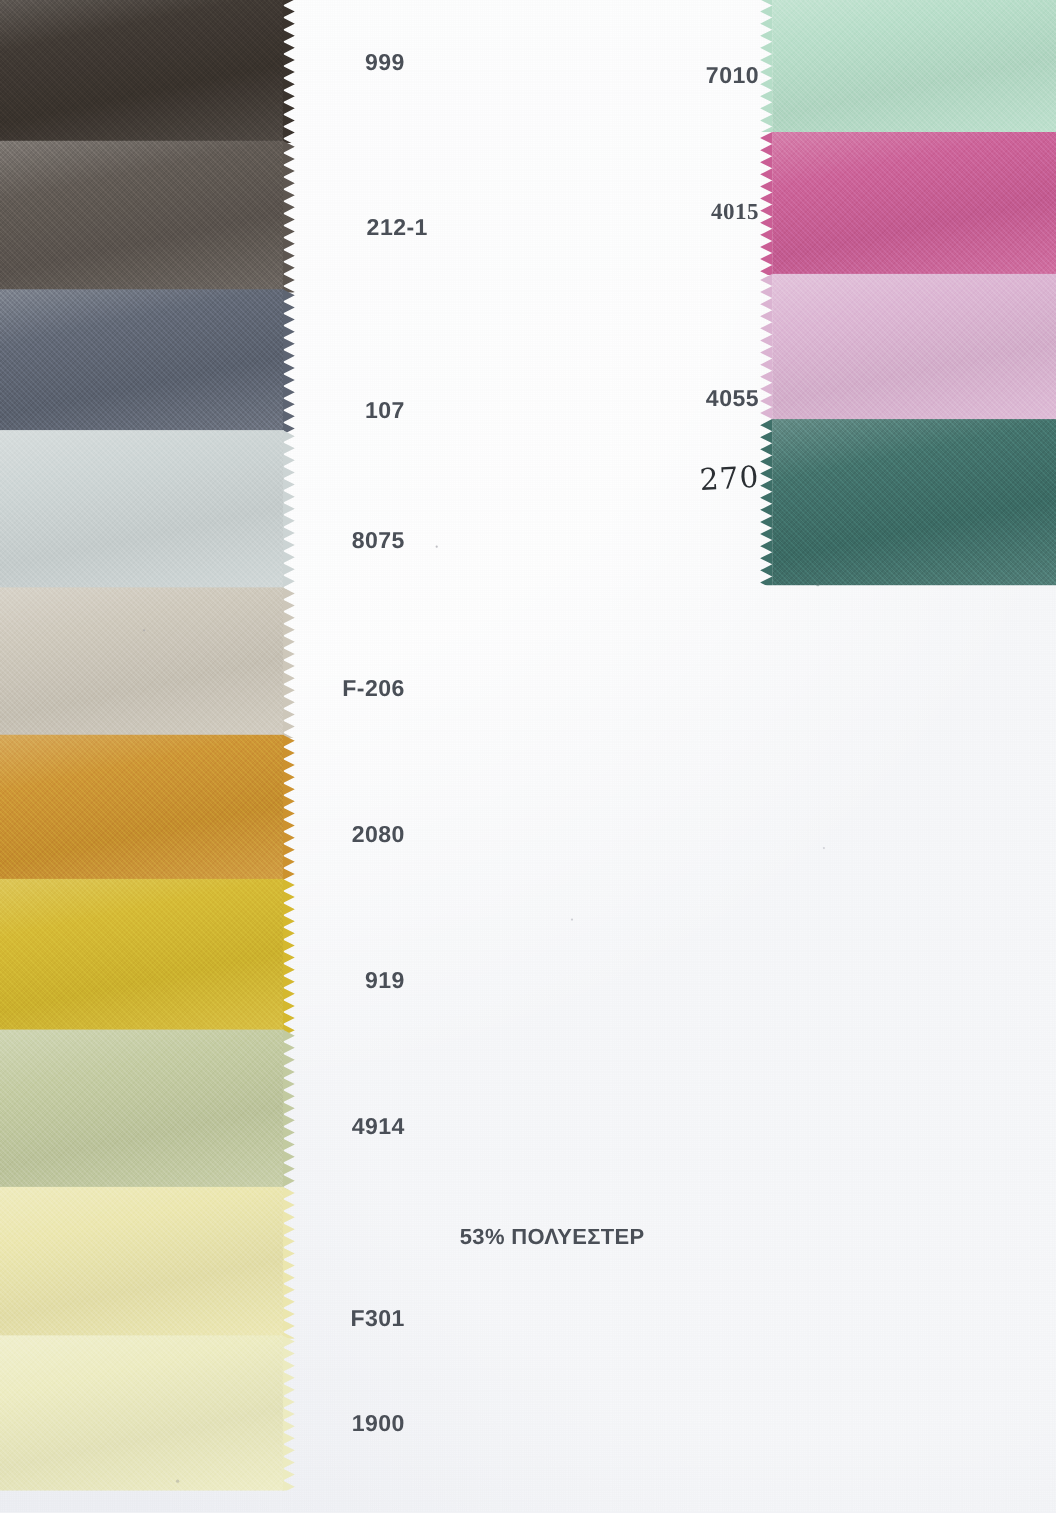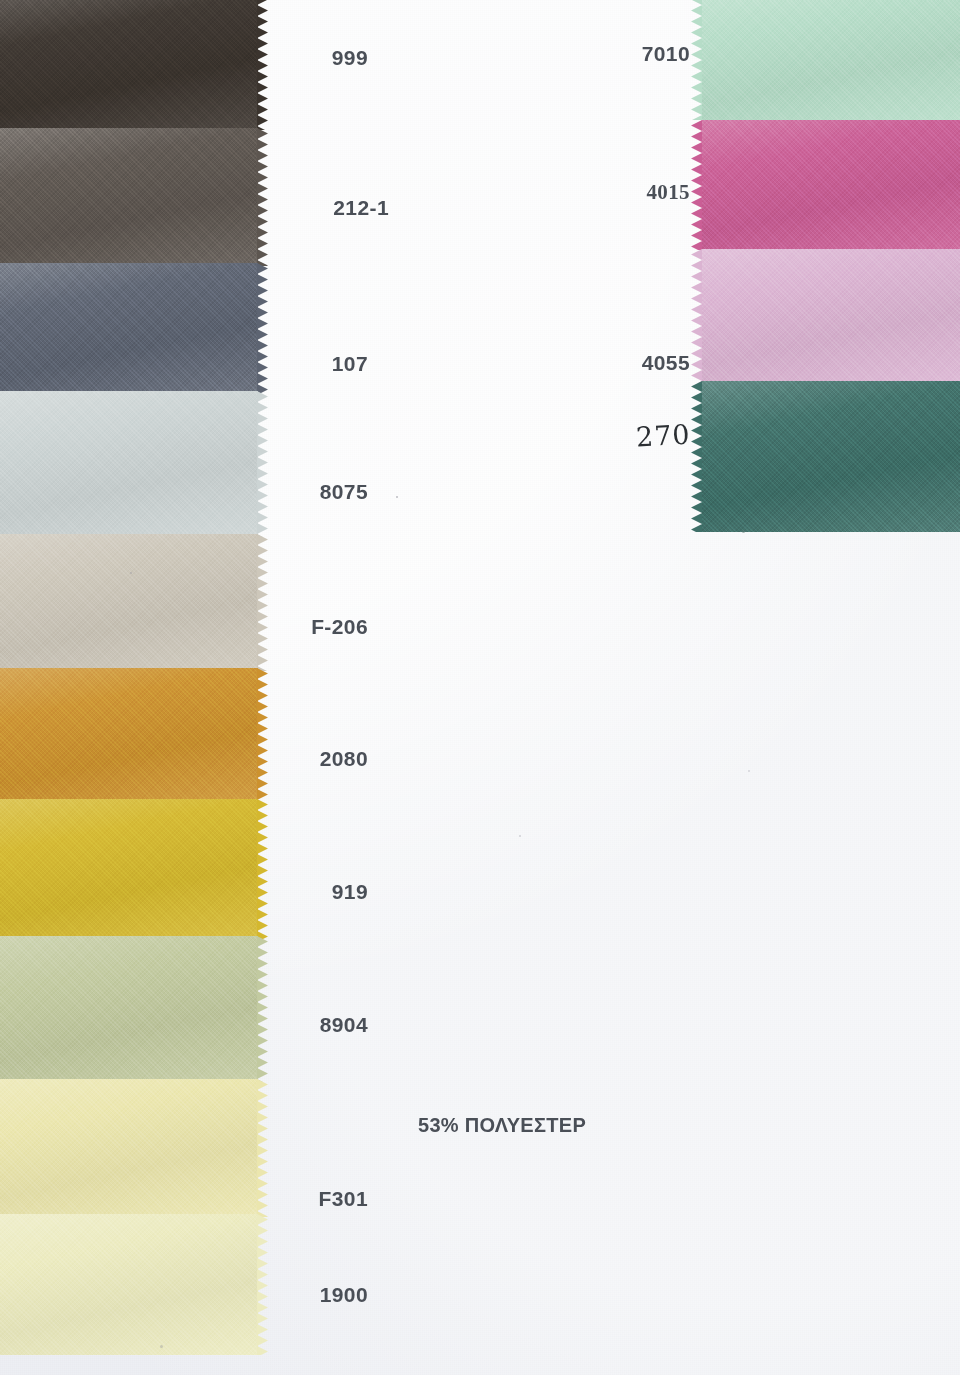--- a/index.html
+++ b/index.html
@@ -131,21 +131,21 @@
     </div>
     <div class="label lcol" style="right: 571px; top: 196px;">212-1</div>
     <div class="swatch" style="left: 0px; top: 263px; width: 258px; height: 131px; z-index: 4;">
       <div class="cloth" style="background: rgb(93, 100, 114);"></div>
       <div class="zig-r">
         <svg width="12" height="131" viewBox="0 0 12 131" style="display: block;">
           <path d="M0,0 L11,5.5 L0,11 L11,16.5 L0,22 L11,27.5 L0,33 L11,38.5 L0,44 L11,49.5 L0,55 L11,60.5 L0,66 L11,71.5 L0,77 L11,82.5 L0,88 L11,93.5 L0,99 L11,104.5 L0,110 L11,115.5 L0,121 L11,126.5 L0,132 L11,137.5 L0,143 L0,143 Z" fill="#5d6472"></path>
         </svg>
       </div>
     </div>
-    <div class="label lcol" style="right: 592px; top: 352px;">107</div>
+    <div class="label lcol" style="right: 592px; top: 362px;">107</div>
     <div class="swatch" style="left: 0px; top: 391px; width: 258px; height: 146px; z-index: 4;">
       <div class="cloth" style="background: rgb(204, 212, 212);"></div>
       <div class="zig-r">
         <svg width="12" height="146" viewBox="0 0 12 146" style="display: block;">
           <path d="M0,0 L11,5.5 L0,11 L11,16.5 L0,22 L11,27.5 L0,33 L11,38.5 L0,44 L11,49.5 L0,55 L11,60.5 L0,66 L11,71.5 L0,77 L11,82.5 L0,88 L11,93.5 L0,99 L11,104.5 L0,110 L11,115.5 L0,121 L11,126.5 L0,132 L11,137.5 L0,143 L11,148.5 L0,154 L11,159.5 L0,165 L0,165 Z" fill="#ccd4d4"></path>
         </svg>
       </div>
     </div>
     <div class="label lcol" style="right: 592px; top: 480px;">8075</div>
     <div class="swatch" style="left: 0px; top: 534px; width: 258px; height: 137px; z-index: 4;">
@@ -176,21 +176,21 @@
     </div>
     <div class="label lcol" style="right: 592px; top: 880px;">919</div>
     <div class="swatch" style="left: 0px; top: 936px; width: 258px; height: 146px; z-index: 4;">
       <div class="cloth" style="background: rgb(194, 202, 160);"></div>
       <div class="zig-r">
         <svg width="12" height="146" viewBox="0 0 12 146" style="display: block;">
           <path d="M0,0 L11,5.5 L0,11 L11,16.5 L0,22 L11,27.5 L0,33 L11,38.5 L0,44 L11,49.5 L0,55 L11,60.5 L0,66 L11,71.5 L0,77 L11,82.5 L0,88 L11,93.5 L0,99 L11,104.5 L0,110 L11,115.5 L0,121 L11,126.5 L0,132 L11,137.5 L0,143 L11,148.5 L0,154 L11,159.5 L0,165 L0,165 Z" fill="#c2caa0"></path>
         </svg>
       </div>
     </div>
-    <div class="label lcol" style="right: 592px; top: 1013px;">8904</div>
+    <div class="label lcol" style="right: 592px; top: 1013px;">4914</div>
     <div class="swatch" style="left: 0px; top: 1079px; width: 258px; height: 138px; z-index: 4;">
       <div class="cloth" style="background: rgb(235, 230, 174);"></div>
       <div class="zig-r">
         <svg width="12" height="138" viewBox="0 0 12 138" style="display: block;">
           <path d="M0,0 L11,5.5 L0,11 L11,16.5 L0,22 L11,27.5 L0,33 L11,38.5 L0,44 L11,49.5 L0,55 L11,60.5 L0,66 L11,71.5 L0,77 L11,82.5 L0,88 L11,93.5 L0,99 L11,104.5 L0,110 L11,115.5 L0,121 L11,126.5 L0,132 L11,137.5 L0,143 L11,148.5 L0,154 L0,154 Z" fill="#ebe6ae"></path>
         </svg>
       </div>
     </div>
     <div class="label lcol" style="right: 592px; top: 1187px;">F301</div>
     <div class="swatch" style="left: 0px; top: 1214px; width: 258px; height: 141px; z-index: 4;">
@@ -203,21 +203,21 @@
     </div>
     <div class="label lcol" style="right: 592px; top: 1283px;">1900</div>
     <div class="swatch" style="left: 702px; top: -6px; width: 258px; height: 126px; z-index: 4;">
       <div class="cloth" style="background: rgb(182, 221, 200);"></div>
       <div class="zig-l">
         <svg width="12" height="126" viewBox="0 0 12 126" style="display: block;">
           <path d="M11,0 L0,5.5 L11,11 L0,16.5 L11,22 L0,27.5 L11,33 L0,38.5 L11,44 L0,49.5 L11,55 L0,60.5 L11,66 L0,71.5 L11,77 L0,82.5 L11,88 L0,93.5 L11,99 L0,104.5 L11,110 L0,115.5 L11,121 L0,126.5 L11,132 L0,137.5 L11,143 L11,143 Z" fill="#b6ddc8"></path>
         </svg>
       </div>
     </div>
-    <div class="label rcol" style="right: 270px; top: 42px;">7010</div>
+    <div class="label rcol" style="right: 270px; top: 57px;">7010</div>
     <div class="swatch" style="left: 702px; top: 120px; width: 258px; height: 130px; z-index: 4;">
       <div class="cloth" style="background: rgb(202, 94, 149);"></div>
       <div class="zig-l">
         <svg width="12" height="130" viewBox="0 0 12 130" style="display: block;">
           <path d="M11,0 L0,5.5 L11,11 L0,16.5 L11,22 L0,27.5 L11,33 L0,38.5 L11,44 L0,49.5 L11,55 L0,60.5 L11,66 L0,71.5 L11,77 L0,82.5 L11,88 L0,93.5 L11,99 L0,104.5 L11,110 L0,115.5 L11,121 L0,126.5 L11,132 L0,137.5 L11,143 L11,143 Z" fill="#ca5e95"></path>
         </svg>
       </div>
     </div>
     <div class="label rcol" style="right: 270px; top: 180px; font-family: Liberation Serif, serif;">4015</div>
     <div class="swatch" style="left: 702px; top: 249px; width: 258px; height: 134px; z-index: 4;">

